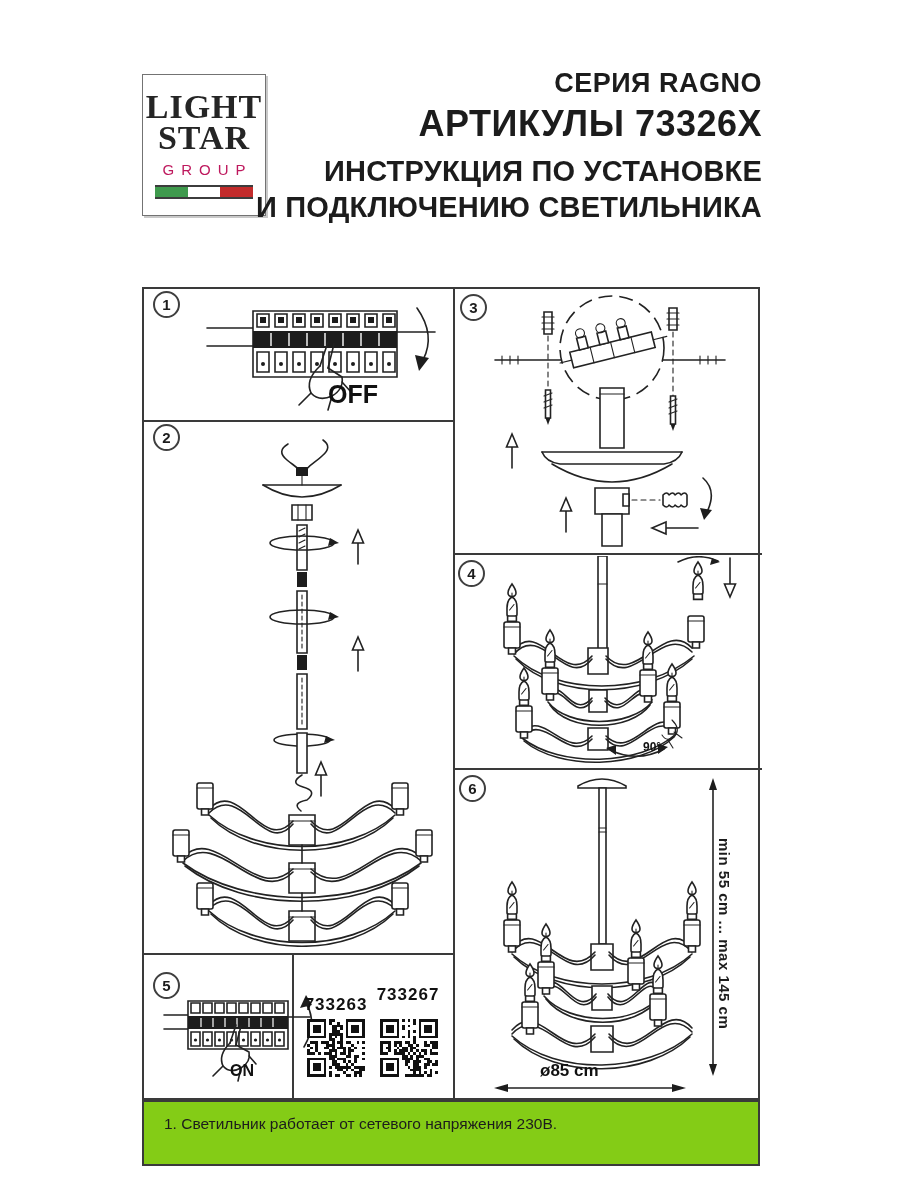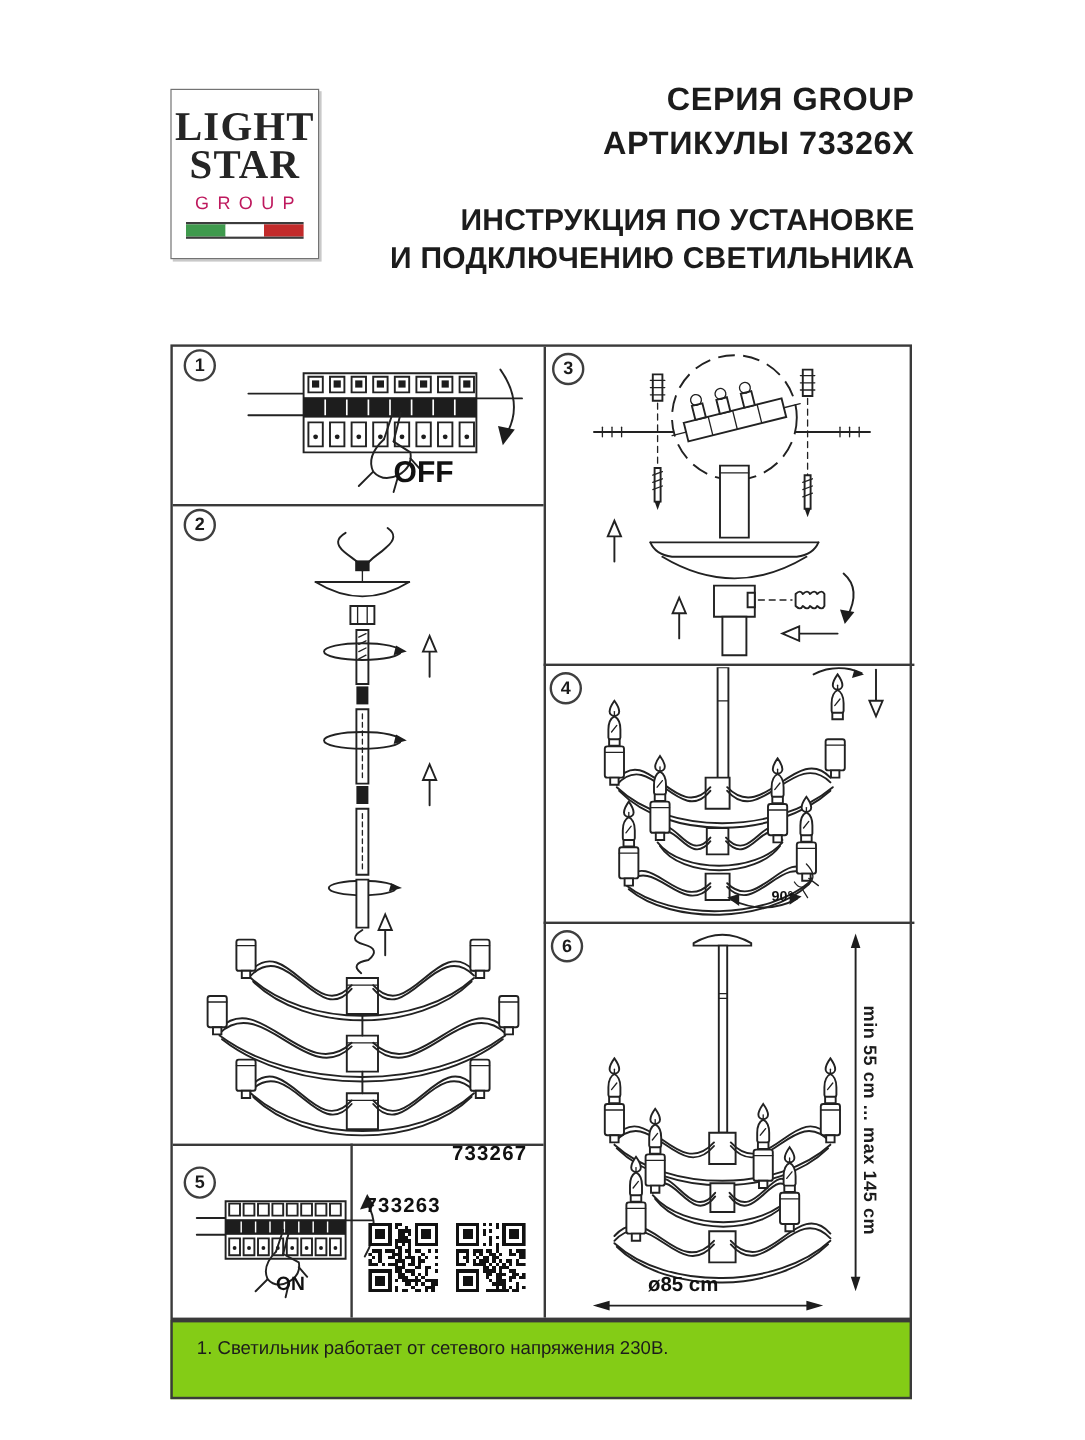--- a/index.html
+++ b/index.html
@@ -12,22 +12,22 @@
   .fill{fill:#1d1d1d;stroke:none;}
   .whitefill{fill:#fff;stroke:#222;stroke-width:1.6;}
   
   .logo-box{left:142px;top:74px;width:124px;height:142px;border:1px solid #737373;box-shadow:2px 2px 0 #c9c9c9;text-align:center;box-sizing:border-box;padding-top:16px;background:#fff;}
   .logo-word{font-family:"Liberation Serif",serif;font-weight:bold;font-size:34px;line-height:.92;color:#252525;letter-spacing:1px;}
   .logo-group{font-family:"Liberation Sans",sans-serif;font-size:15px;letter-spacing:7px;color:#be185d;margin-top:7px;padding-left:7px;}
   .logo-flag{width:98px;height:10px;margin:7px auto 0;border-top:2px solid #3c3c3c;border-bottom:2px solid #3c3c3c;display:flex;}
   .logo-flag span{flex:1;height:100%;}
   .title-block{right:142px;top:70px;text-align:right;}
   .t-series{font-weight:bold;font-size:27px;letter-spacing:.5px;line-height:1.0;}
-  .t-articles{font-weight:bold;font-size:27px;letter-spacing:.5px;margin-top:9px;line-height:1.0;}
-  .t-instr{font-weight:bold;font-size:25px;letter-spacing:.2px;margin-top:36px;line-height:1.24;}
+  .t-articles{font-weight:bold;font-size:36px;letter-spacing:.5px;margin-top:9px;line-height:1.0;}
+  .t-instr{font-weight:bold;font-size:29px;letter-spacing:.2px;margin-top:12px;line-height:1.24;}
   
   .grid{left:142px;top:287px;width:618px;height:813px;border:2px solid #3a3a3a;box-sizing:border-box;background:#fff;}
   .divider{position:absolute;background:#3a3a3a;}
   .notes-box{left:142px;top:1100px;width:618px;height:66px;border:2px solid #3a3a3a;box-sizing:border-box;padding:11px 10px 0 20px;font-size:15.5px;line-height:22px;background:#84cc16;}
   .numcircle{width:27px;height:27px;border:2px solid #3f3f3f;border-radius:50%;font-weight:bold;font-size:15px;text-align:center;line-height:24px;box-sizing:border-box;background:#fff;}
   .drawlabel{font-weight:bold;color:#111;}
   .vdim-label{writing-mode:vertical-rl;font-weight:bold;font-size:15px;letter-spacing:.5px;}
 </style>
 </head>
 <body>
@@ -58,21 +58,21 @@
   <div class="logo-word">STAR</div>
   <div class="logo-group">GROUP</div>
   <div class="logo-flag">
     <span id="flag-g" style="background: rgb(63, 154, 77);"></span>
     <span id="flag-w" style="background: rgb(255, 255, 255);"></span>
     <span id="flag-r" style="background: rgb(194, 43, 43);"></span>
   </div>
 </div>
 
 <div class="abs title-block">
-  <div class="t-series">СЕРИЯ GROUP</div>
+  <div class="t-series">СЕРИЯ RAGNO</div>
   <div class="t-articles">АРТИКУЛЫ 73326X</div>
   <div class="t-instr">
     <div>ИНСТРУКЦИЯ ПО УСТАНОВКЕ</div>
     <div>И ПОДКЛЮЧЕНИЮ СВЕТИЛЬНИКА</div>
   </div>
 </div>
 
 <div class="abs grid">
   <div class="divider" style="left:309px;top:0;width:2px;height:809px;"></div>
   <div class="divider" style="left:0;top:131px;width:309px;height:2px;"></div>
@@ -490,21 +490,21 @@
     <path class="ink" d="M61,71 L51,81 M79,73 L76,86 M87,61 L94,69"></path>
   </g>
   <g>
     <path class="ink" d="M142,52 Q156,28 144,8"></path>
     <polygon class="fill" points="138,13 150,10 144,0"></polygon>
   </g>
 </svg>
 <div class="abs drawlabel" style="left:230px;top:1062px;font-size:16px;">ON</div>
 
 <div class="abs drawlabel" style="left:301px;top:995px;width:70px;text-align:center;font-size:17px;letter-spacing:1px;">733263</div>
-<div class="abs drawlabel" style="left:373px;top:952px;width:70px;text-align:center;font-size:17px;letter-spacing:1px;">733267</div>
+<div class="abs drawlabel" style="left:373px;top:985px;width:70px;text-align:center;font-size:17px;letter-spacing:1px;">733267</div>
 <div class="abs" style="left:307px;top:1019px;width:58px;height:58px;" id="qr1">
     <svg viewBox="0 0 63 63" width="100%" height="100%" fill="#111" shape-rendering="crispEdges">
       <rect x="24" y="0" width="3" height="3"></rect>
       <rect x="27" y="0" width="3" height="3"></rect>
       <rect x="24" y="3" width="3" height="3"></rect>
       <rect x="33" y="3" width="3" height="3"></rect>
       <rect x="27" y="6" width="3" height="3"></rect>
       <rect x="30" y="6" width="3" height="3"></rect>
       <rect x="33" y="6" width="3" height="3"></rect>
       <rect x="36" y="6" width="3" height="3"></rect>

